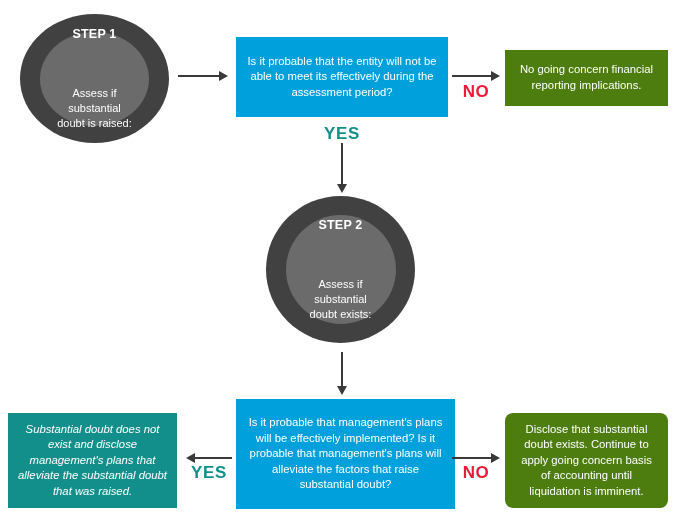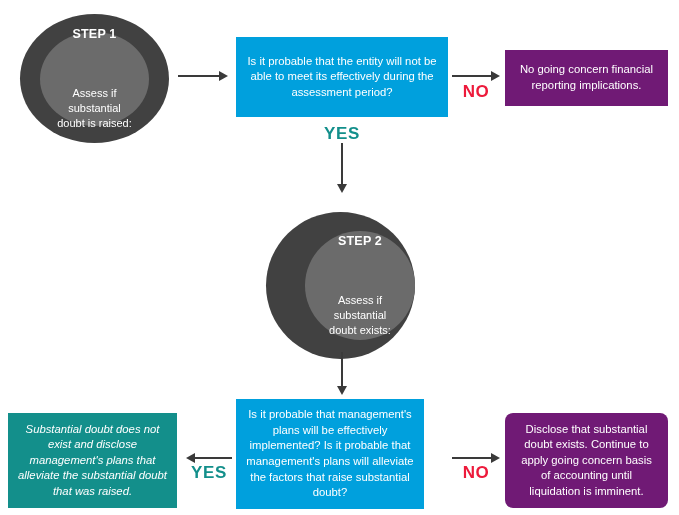--- a/index.html
+++ b/index.html
@@ -59,21 +59,21 @@
     display: flex;
     align-items: center;
     justify-content: center;
     text-align: center;
     color: #ffffff;
     font-size: 11.3px;
     line-height: 1.38;
     padding: 6px 10px;
   }
   .box-blue   { background: #00a0dd; }
-  .box-red    { background: #701a75; }
+  .box-red    { background: #4d7c0f; }
   .box-teal   { background: #138f8b; }
 
   
   .arrow-h, .arrow-v {
     position: absolute;
   }
   .arrow-h .shaft {
     position: absolute;
     left: 0;
     top: 50%;
@@ -159,33 +159,33 @@
   <div class="box box-red" style="left:505px; top:50px; width:163px; height:56px;">
     <span>No going concern financial reporting implications.</span>
   </div>
 
   <div class="branch-label label-yes" style="left:316px; top:124px; width:52px;">YES</div>
   <div class="arrow-v" style="left:336px; top:143px; width:12px; height:50px;">
     <div class="shaft" style="height:42px;"></div>
     <div class="head"></div>
   </div>
 
-  <div class="step-circle" style="left:266px; top:212px; width:149px; height:147px;justify-content:flex-end;">
+  <div class="step-circle" style="left:266px; top:196px; width:149px; height:147px;">
     <div class="step-inner" style="width:110px; height:109px;">
       <div class="step-title">STEP 2</div>
       <div class="step-sub">Assess if substantial doubt exists:</div>
     </div>
   </div>
 
   <div class="arrow-v" style="left:336px; top:352px; width:12px; height:43px;">
     <div class="shaft" style="height:35px;"></div>
     <div class="head"></div>
   </div>
 
-  <div class="box box-blue" style="left:236px; top:399px; width:188px; height:110px;">
+  <div class="box box-blue" style="left:236px; top:399px; width:219px; height:110px;">
     <span>Is it probable that management's plans will be effectively implemented? Is it probable that management's plans will alleviate the factors that raise substantial doubt?</span>
   </div>
 
   <div class="arrow-h left" style="left:186px; top:452px; width:46px; height:12px;">
     <div class="shaft" style="left:8px; width:38px;"></div>
     <div class="head"></div>
   </div>
   <div class="branch-label label-yes" style="left:186px; top:463px; width:46px;">YES</div>
 
   <div class="box box-teal" style="left:8px; top:413px; width:169px; height:95px;font-style:italic;">

